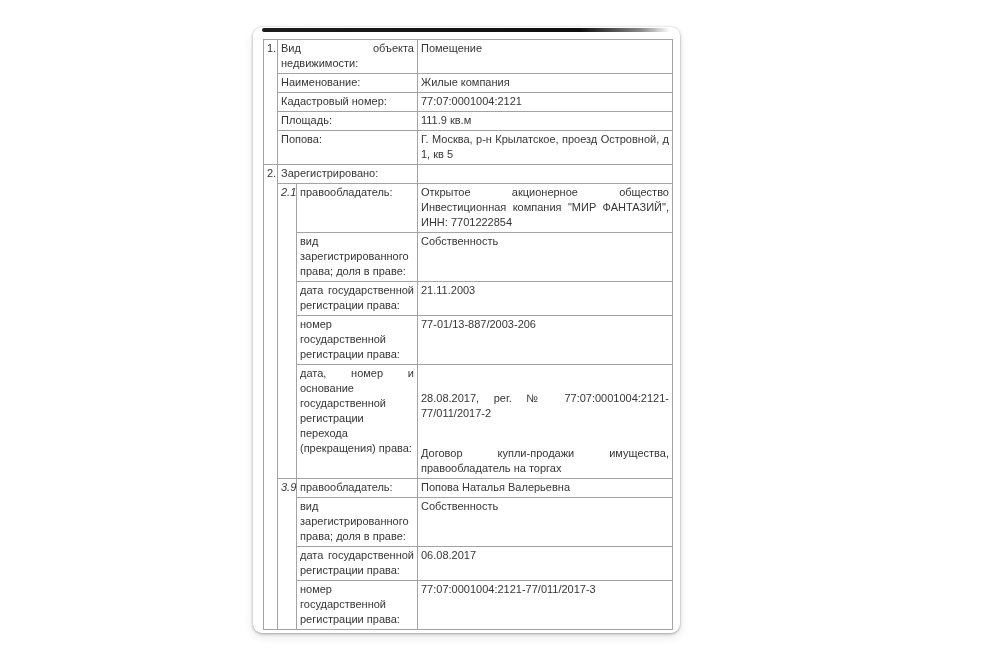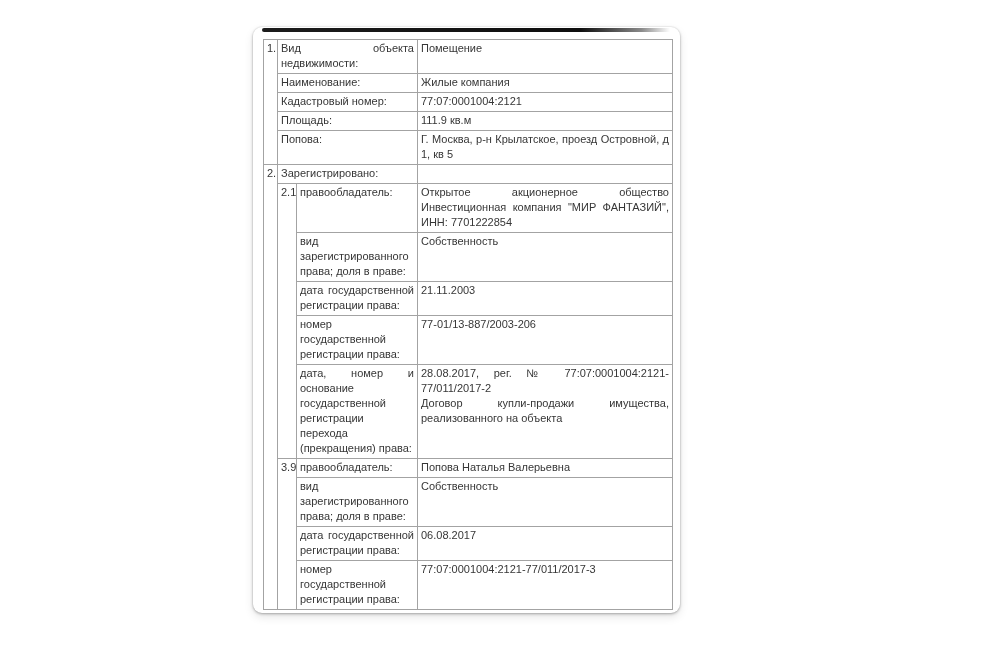--- a/index.html
+++ b/index.html
@@ -41,22 +41,22 @@
     color: #363636;
   }
   table.doc-table td {
     border: 1px solid #a3a3a3;
     vertical-align: top;
     padding: 1px 3px 2px 3px;
     text-align: justify;
     overflow: hidden;
   }
   td.cell-num  { text-align: left; padding-left: 2px; padding-right: 1px; }
-  td.cell-sub  { text-align: left; padding-left: 2px; padding-right: 1px; }
-  td.cell-val div { text-align: justify; }
+  td.cell-sub  { text-align: left; padding-left: 2px; padding-right: 1px; font-style: italic; }
+  td.cell-val div { text-align: justify; margin-top: 25px; }
 </style>
 </head>
 <body>
 
 <div class="stage">
   <div class="card">
     <div class="card-top-edge"></div>
 
     <table class="doc-table">
       <colgroup>
@@ -109,21 +109,21 @@
         <td class="cell-val">21.11.2003</td>
       </tr>
       <tr>
         <td class="cell-label">номер государственной регистрации права:</td>
         <td class="cell-val">77-01/13-887/2003-206</td>
       </tr>
       <tr>
         <td class="cell-label">дата, номер и основание государственной регистрации перехода (прекращения) права:</td>
         <td class="cell-val">
           <div>28.08.2017, рег. № 77:07:0001004:2121-77/011/2017-2</div>
-          <div>Договор купли-продажи имущества, реализованного на объекта</div>
+          <div>Договор купли-продажи имущества, правообладатель на торгах</div>
         </td>
       </tr>
 
       <tr>
         <td class="cell-sub" rowspan="4">3.9</td>
         <td class="cell-label">правообладатель:</td>
         <td class="cell-val">Попова Наталья Валерьевна</td>
       </tr>
       <tr>
         <td class="cell-label">вид зарегистрированного права; доля в праве:</td>

